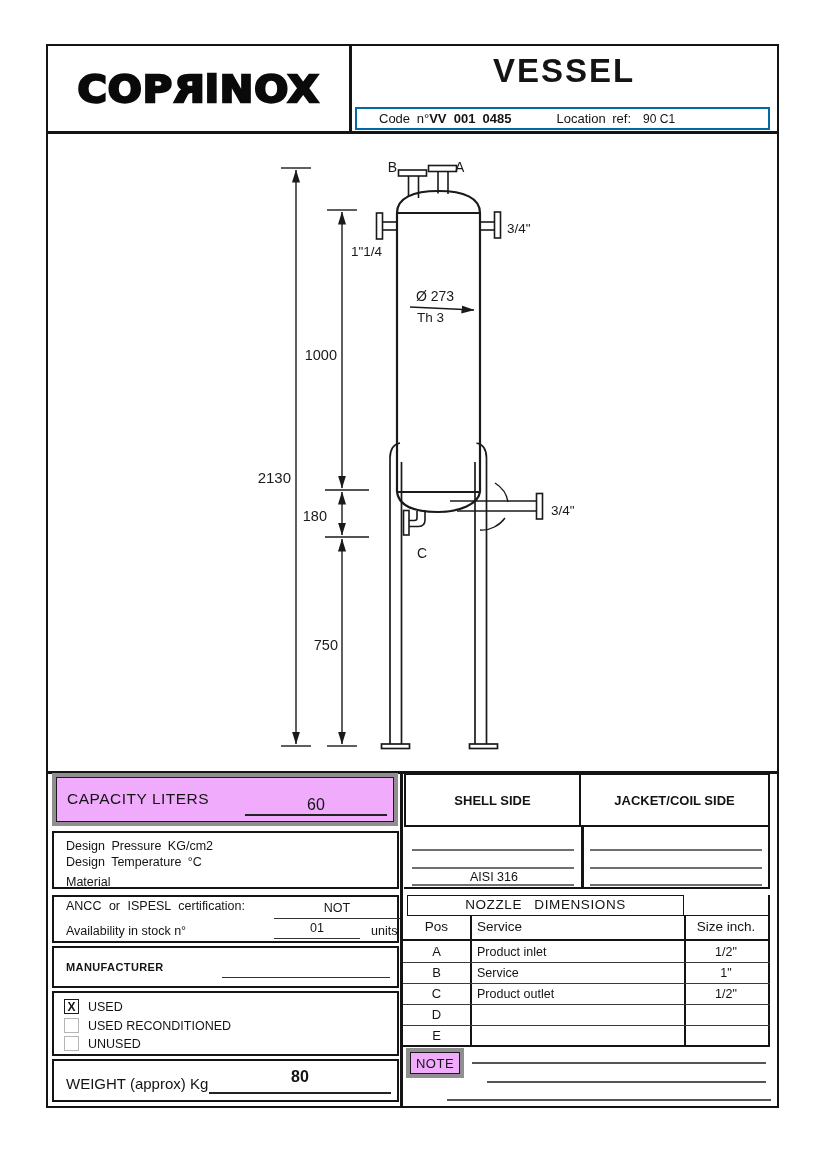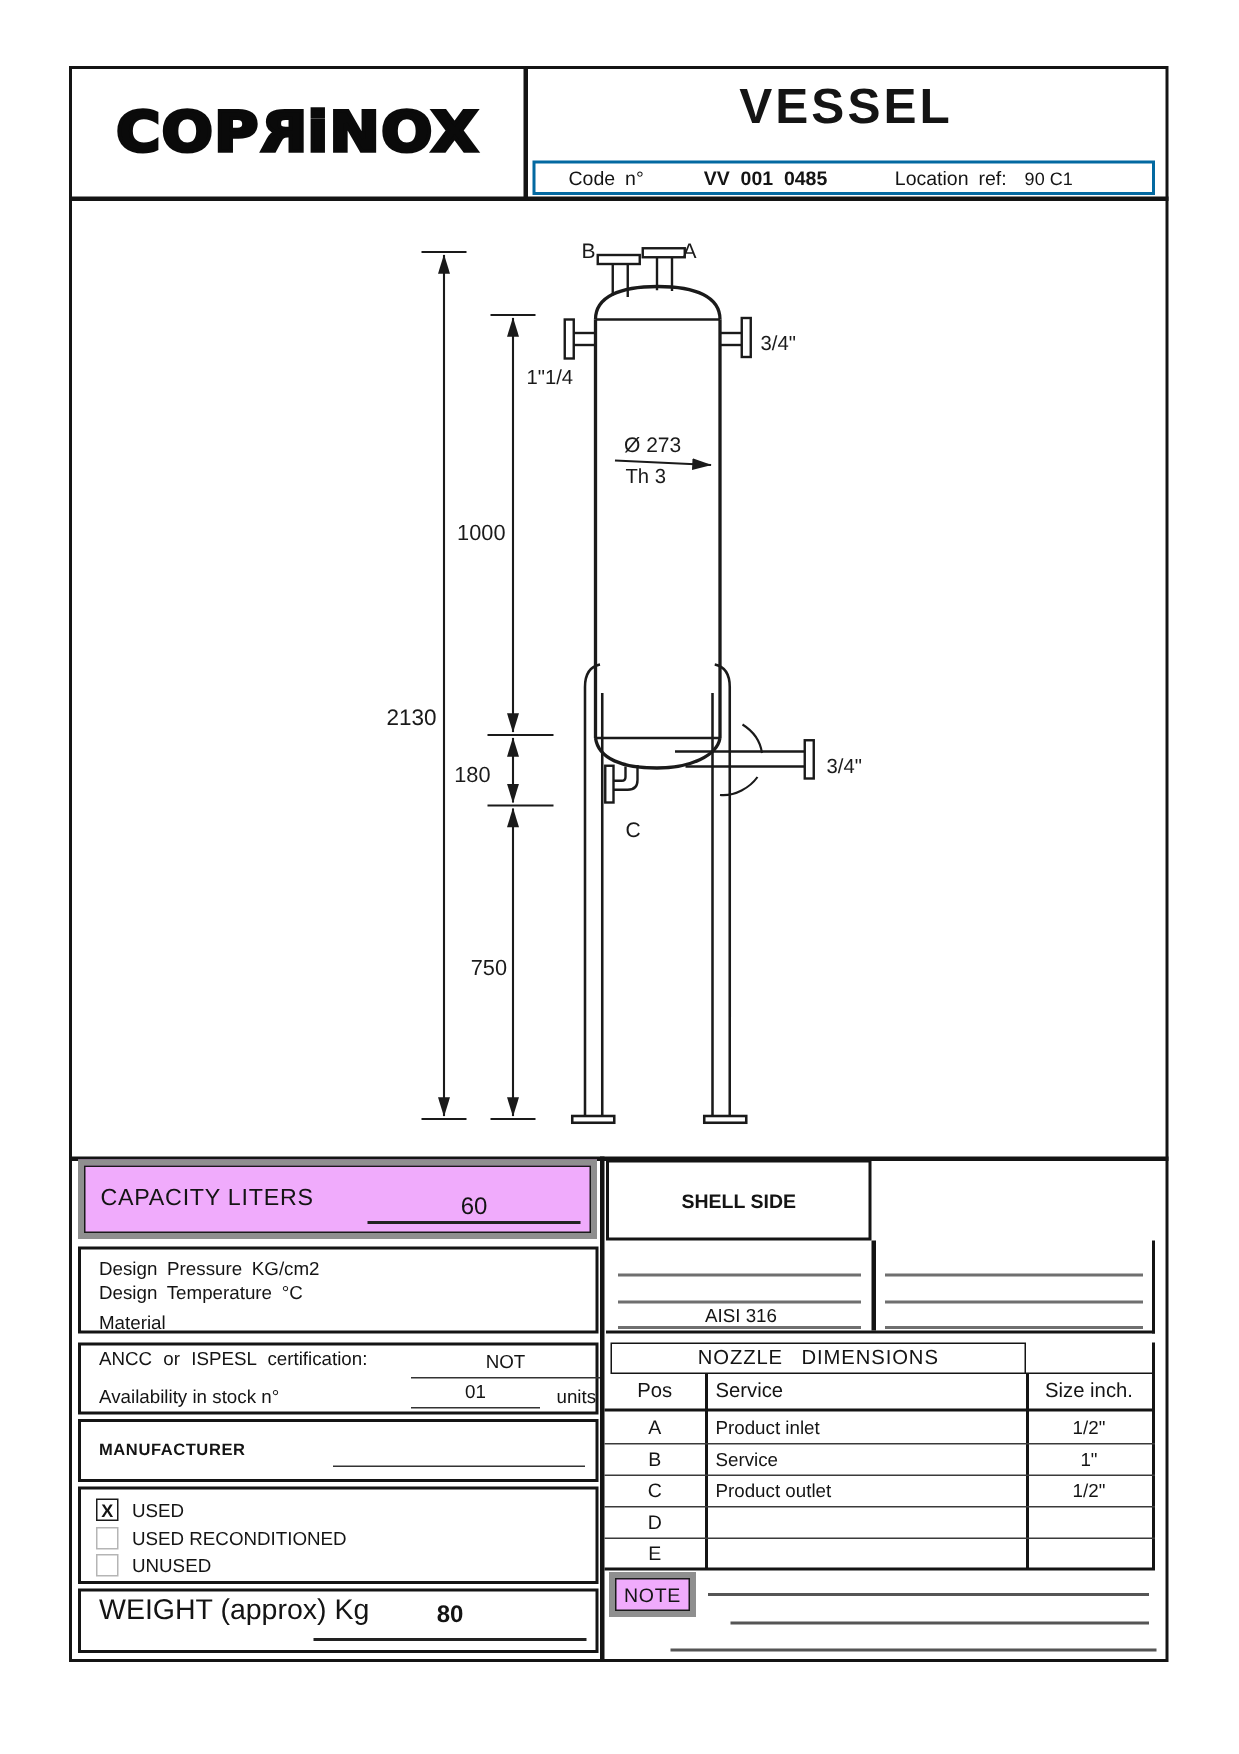--- a/index.html
+++ b/index.html
@@ -19,21 +19,21 @@
   #logo-cell { left:48px; top:46px; width:301px; height:85px; display:flex; align-items:center; justify-content:center; }
   #logo { font-family:"DejaVu Sans", sans-serif; font-weight:bold; font-size:40px; letter-spacing:1px;
           -webkit-text-stroke:2.6px #0a0a0a; color:#0a0a0a; transform:scaleY(.92); white-space:nowrap; }
   #logo .mirrored { display:inline-block; transform:scaleX(-1); }
   #header-divider-v { left:349px; top:46px; width:2.5px; height:86px; }
   #header-divider-h { left:46px; top:131px; width:733px; height:3px; }
   #vessel-title { left:352px; top:52px; width:424px; text-align:center; font-size:33px; font-weight:bold; letter-spacing:2px; }
   #code-box { left:355px; top:107px; width:415px; height:23px; border:2px solid #0369a1; display:flex; align-items:center; font-size:13px; }
   #code-box .lbl { word-spacing:3px; }
   #code-box .code-lbl { margin-left:22px; }
-  #code-box .code-val { margin-left:40px; font-weight:bold; white-space:pre; }
+  #code-box .code-val { font-weight:bold; white-space:pre; }
   #code-box .loc-lbl { margin-left:45px; }
   #code-box .loc-val { margin-left:12px; font-size:12px; }
 
   
   #drawing { left:48px; top:131px; width:730px; height:642px; }
   #drawing text { font-family:"Liberation Sans", sans-serif; fill:#1a1a1a; }
 
   
   #bottom-top-border { left:46px; top:771px; width:733px; height:3px; }
   #main-divider { left:400px; top:771px; width:3px; height:337px; }
@@ -74,21 +74,21 @@
 
   
   #cond-box { left:52px; top:991px; width:347px; height:65px; border:2px solid #141414; font-size:12.5px; }
   .cond-row { position:absolute; left:10px; display:flex; align-items:center; }
   .cbox { width:15px; height:15px; margin-right:9px; display:flex; align-items:center; justify-content:center;
           border:1.5px solid #b5b5b5; font-size:12px; font-weight:bold; }
   .cbox.checked { border:1.8px solid #1a1a1a; }
 
   
   #weight-box { left:52px; top:1059px; width:347px; height:43px; border:2.5px solid #141414; }
-  #weight-label { position:absolute; left:12px; top:2px; font-size:19px; }
+  #weight-label { position:absolute; left:12px; top:14px; font-size:15px; }
   #weight-line { position:absolute; left:155px; top:7px; width:182px; height:26px; border-bottom:2px solid #222;
                  text-align:center; font-weight:bold; font-size:16px; }
 
   
   #nozzle-title { left:407px; top:895px; width:277px; height:21px; border:1.5px solid #141414; text-align:center;
                   font-size:13.5px; word-spacing:8px; letter-spacing:.6px; padding-top:1px; }
   .ntext { position:absolute; font-size:13px; }
   .ncell-pos { left:403px; width:67px; text-align:center; }
   .ncell-service { left:477px; width:200px; text-align:left; font-size:12.5px; }
   .ncell-size { left:684px; width:84px; text-align:center; font-size:12.5px; }
@@ -216,20 +216,21 @@
   <div class="vline" id="main-divider"></div>
 
   <div class="abs graybox" id="capacity-box">
     <div class="inner">
       <span id="capacity-label">CAPACITY LITERS</span>
       <span id="capacity-line">60</span>
     </div>
   </div>
 
   <div class="abs" id="shell-head">SHELL SIDE</div>
+  <div class="abs" id="jacket-head">JACKET/COIL SIDE</div>
 
   <div class="abs" id="design-box">
     <div>Design Pressure KG/cm2</div>
     <div>Design Temperature °C</div>
     <div class="mat">Material</div>
   </div>
   <div class="abs" id="design-right">
     <div class="mid"></div>
     <div class="dline" style="left:8px;  top:22px; width:162px;"></div>
     <div class="dline" style="left:186px;top:22px; width:172px;"></div>

